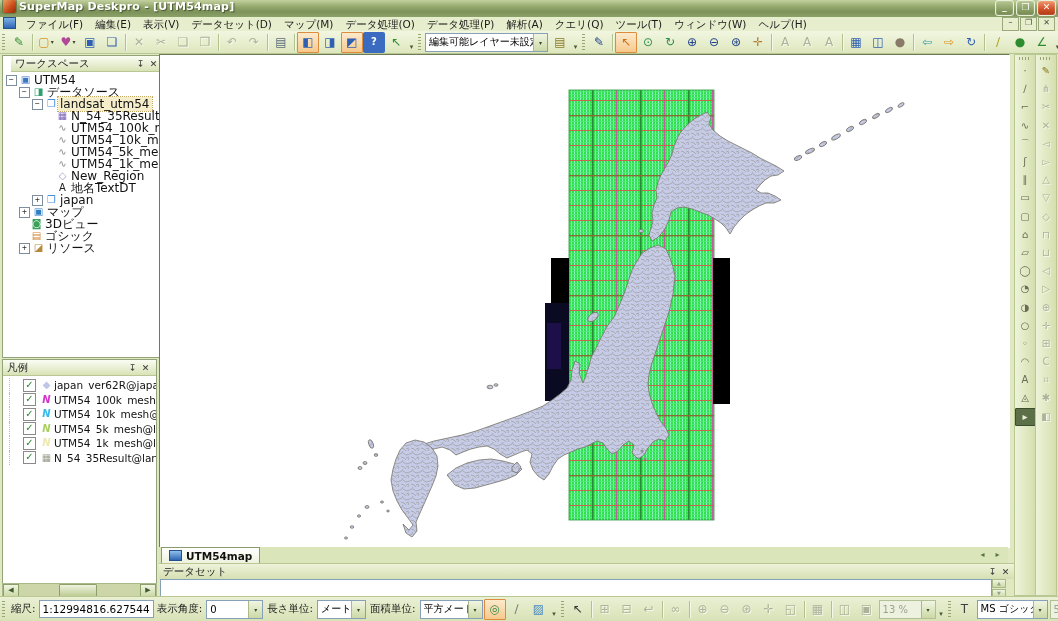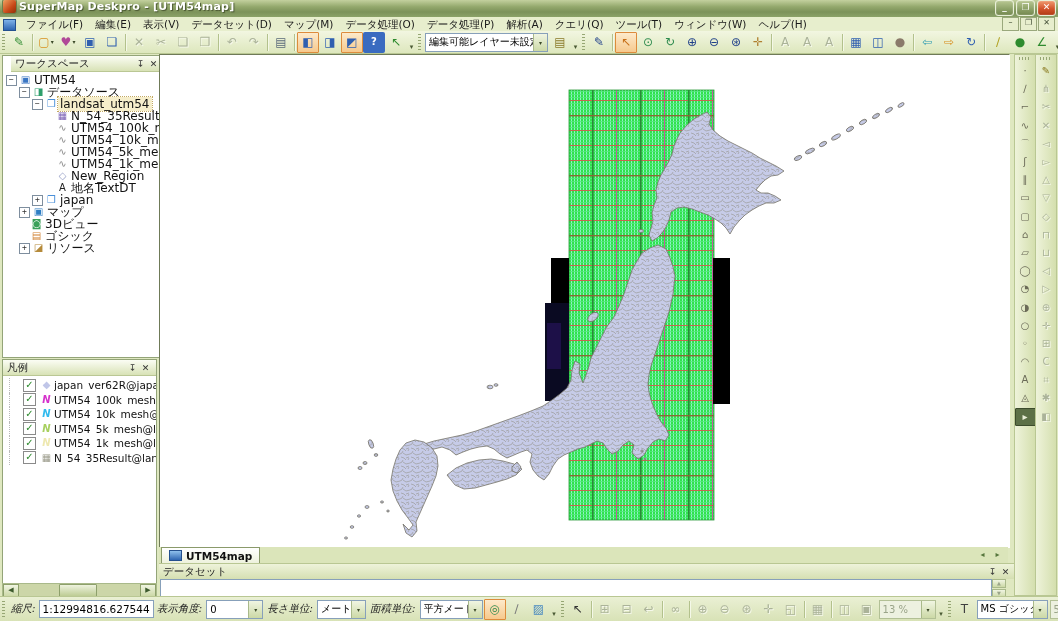--- a/index.html
+++ b/index.html
@@ -12,21 +12,21 @@
   .appicon{width:13px;height:13px;border-radius:2px;margin:0 3px 0 1px;
     background:linear-gradient(135deg,#f0a060,#c84818 60%,#903008);box-shadow:0 0 0 1px #6b7f4c;}
   .apptitle{color:#fff;font-weight:bold;font-size:11px;text-shadow:1px 1px 1px #46542e;letter-spacing:.2px;}
   .winbtns{margin-left:auto;display:flex;gap:2px;}
   .winbtn{width:17px;height:14px;border-radius:3px;border:1px solid #e9f0d8;
     background:linear-gradient(#b7c691,#8ba066 60%,#758950);color:#fff;font-size:9px;
     line-height:12px;text-align:center;font-weight:bold;box-shadow:inset 0 0 1px #fff;}
   .winbtn.close{background:linear-gradient(#ef9a70,#d3542c 55%,#b03a14);}
   
   .menubar{position:absolute;top:17px;left:0;right:0;height:14px;background:#e7eecd;
-    border-bottom:1px solid #cbd6a4;display:flex;align-items:flex-end;}
+    border-bottom:1px solid #cbd6a4;display:flex;align-items:flex-start;}
   .menuicon{width:11px;height:10px;margin:0 4px 0 3px;background:linear-gradient(#7fb2e8,#2f66b2);
     border:1px solid #24508e;}
   .menuitem{padding:0 6px;height:14px;line-height:14px;color:#1a1a1a;font-size:10.5px;white-space:nowrap;}
   .childctrls{margin-left:auto;display:flex;gap:1px;padding-right:3px;}
   .childbtn{width:15px;height:12px;border:1px solid #9aa87c;background:#e7eecd;color:#47523a;
     font-size:8px;line-height:10px;text-align:center;}
   
   .toolbarrow{position:absolute;top:31px;left:0;right:0;height:22px;
     background:linear-gradient(#f2f6e1,#dde7bd);border-bottom:1px solid #b9c793;
     display:flex;align-items:center;overflow:hidden;}
@@ -105,21 +105,21 @@
     display:flex;flex-direction:column;align-items:center;padding-top:1px;overflow:hidden;}
   #vt1{right:22px;} #vt2{right:1px;}
   .vtools .tbbtn{width:17px;min-width:17px;height:16.2px;}
   .vtools .tbbtn span{font-size:10px;color:#6b6b58;}
   .hgrip{width:12px;height:3px;margin:1px 0 2px;flex:none;
     background:repeating-linear-gradient(90deg,#96a673 0 1px,transparent 1px 3px);}
   
   .statusbar{position:absolute;left:0;right:0;bottom:0;height:24px;
     background:linear-gradient(#eaf0d4,#d8e2b6);border-top:1px solid #b9c793;
     display:flex;align-items:center;overflow:hidden;}
-  .sblabel{font-size:10.5px;color:#222;margin:16px 3px;white-space:nowrap;font-style:italic;}
+  .sblabel{font-size:10.5px;color:#222;margin:16px 3px;white-space:nowrap;}
   .sbinput{height:16px;background:#fff;border:1px solid #87a0ba;font-size:10.5px;
     padding:0 3px;display:flex;align-items:center;white-space:nowrap;}
 </style>
 </head>
 <body>
 
 <div class="titlebar">
   <div class="appicon"></div>
   <div class="apptitle">SuperMap Deskpro - [UTM54map]</div>
   <div class="winbtns">

